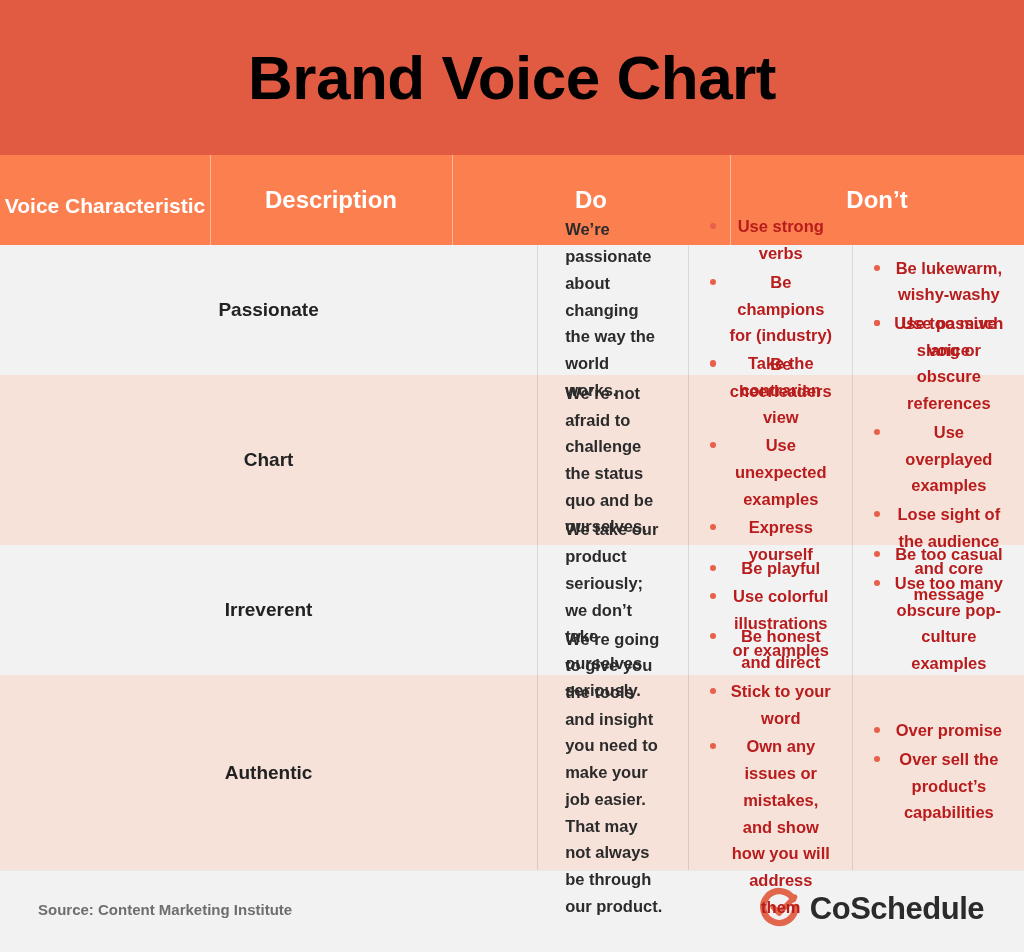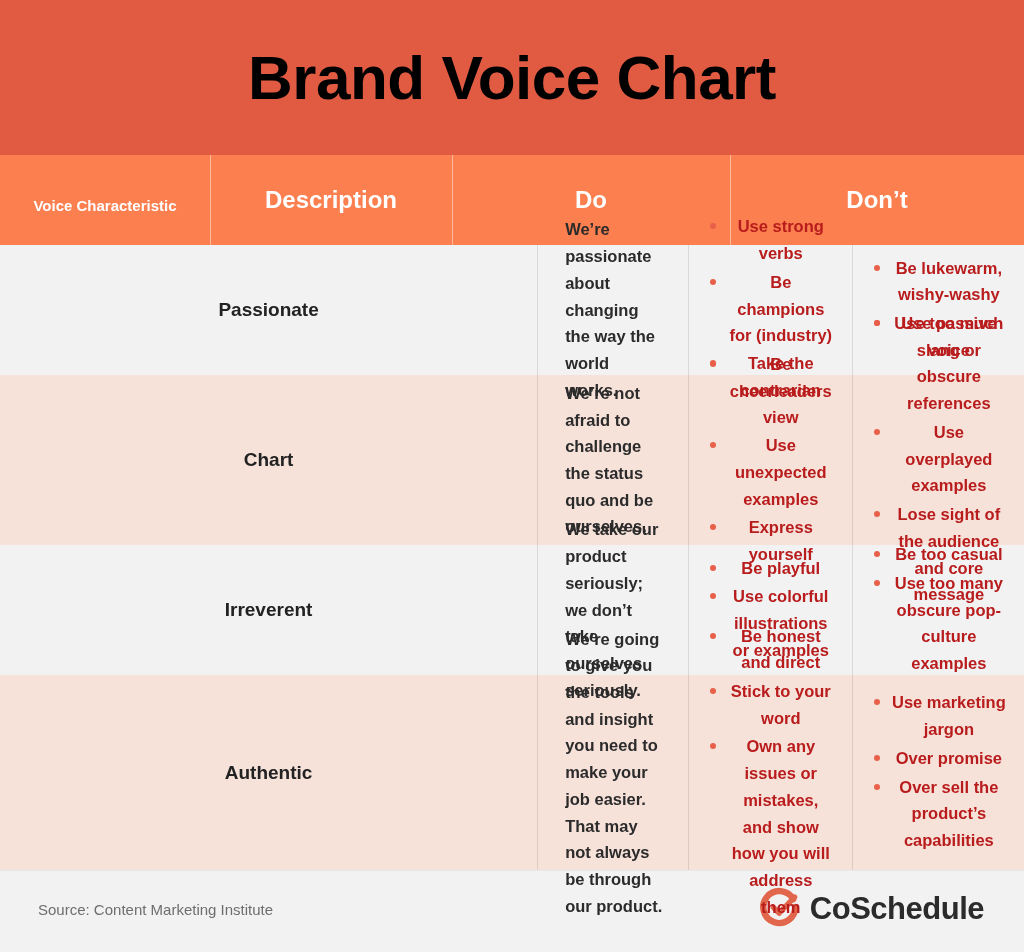--- a/index.html
+++ b/index.html
@@ -51,21 +51,21 @@
     display:flex; align-items:center; justify-content:center;
     height:90px;
   }
   .head-label{
     color:#FFFFFF;
     font-size:24px;
     font-weight:600;
     text-align:center;
     line-height:1.15;
   }
-  .head-label.two-line{ font-size:15px;margin-top:12px; }
+  .head-label.two-line{ font-size:21px;margin-top:12px; }
 
   
   .row-light{ background:#F2F2F2; }
   .row-pink { background:#F7E2DA; }
 
   .row-pass { height:130px; }
   .row-quir { height:170px; }
   .row-irre { height:130px; }
   .row-auth { height:195px; }
 
@@ -115,21 +115,21 @@
   .footer{
     width:1024px; height:77px;
     background:#F2F2F2;
     display:flex; align-items:center; justify-content:space-between;
     padding:0 40px 0 38px;
     border-top:1px solid rgba(0,0,0,0.04);
   }
   .source-text{
     font-size:15px;
     color:#6E6E6E;
-    font-weight:400;
+    font-weight:700;
     text-align:right;
   }
   .logo{ display:flex; align-items:center; gap:10px; }
   .logo-text{
     font-size:31px;
     font-weight:bold;
     color:#2B2B2B;
     letter-spacing:-0.5px;
   }
 </style>
@@ -232,21 +232,20 @@
     </div>
     <div class="col col-2 cell-list">
       <ul class="bullets">
         <li>Be honest and direct</li>
         <li>Stick to your word</li>
         <li>Own any issues or mistakes, and show how you will address them</li>
       </ul>
     </div>
     <div class="col col-3 cell-list">
       <ul class="bullets">
-        <li>Use marketing jargon</li>
         <li>Over promise</li>
         <li>Over sell the product’s capabilities</li>
       </ul>
     </div>
   </div>
 
 </div>
 
 <div class="footer">
   <span class="source-text">Source: Content Marketing Institute</span>

